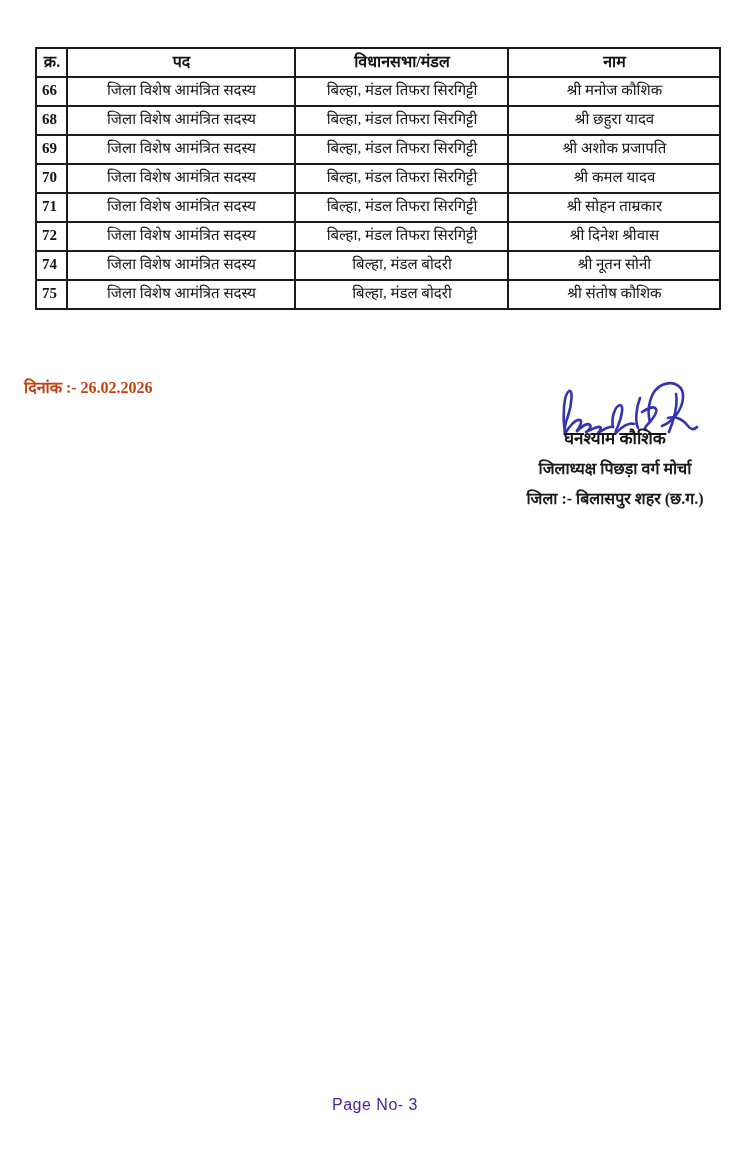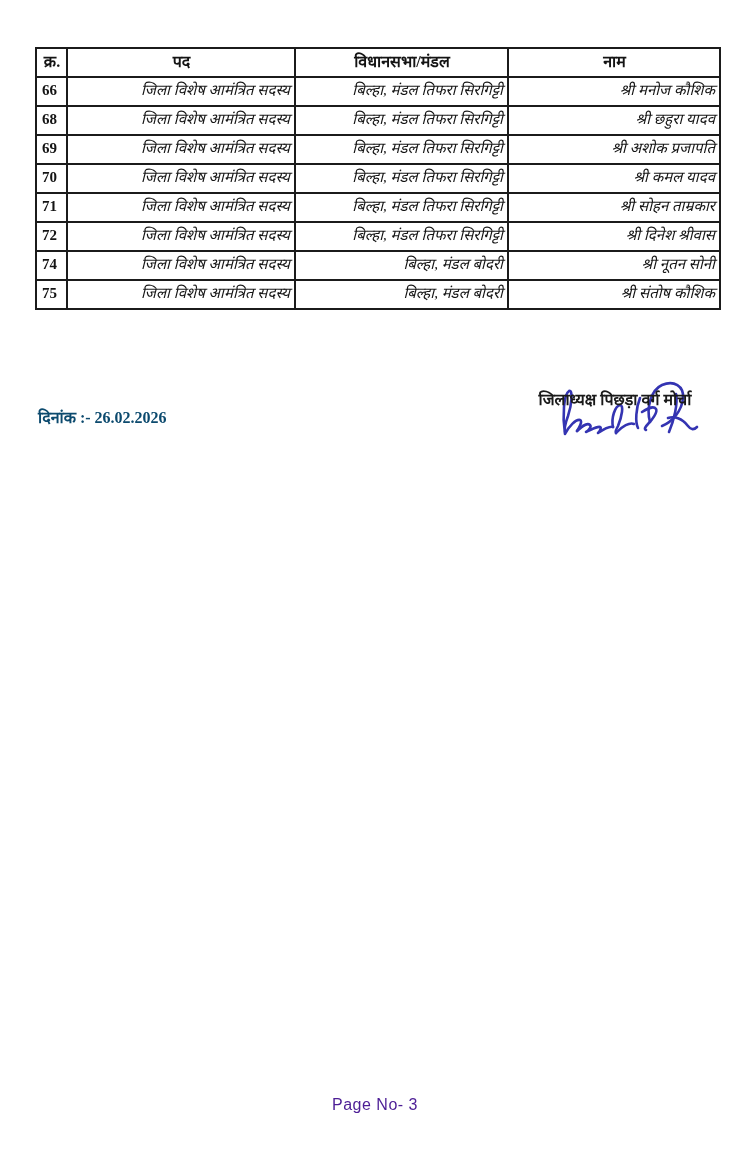--- a/index.html
+++ b/index.html
@@ -47,34 +47,32 @@
   col.c-div  { width: 213px; }
   col.c-name { width: 212px; }
   td.cell-no {
     font-weight: bold;
     text-align: left;
     font-family: "Liberation Serif", "DejaVu Serif", serif;
     padding-left: 1px;
     padding-right: 1px;
   }
   td.cell-post, td.cell-div, td.cell-name {
-    text-align: right;
+    text-align: center;
     font-weight: 500;
-    font-style: italic;
   }
 
   
   .date-line {
     position: absolute;
-    left: 38px;
+    left: 24px;
     top: 376px;
     font-size: 16px;
     font-weight: bold;
-    color: #0c4a6e;
-    margin-top: 30px;
+    color: #c2410c;
   }
 
   
   .signature-block {
     position: absolute;
     left: 508px;
     top: 380px;
     width: 214px;
     text-align: center;
   }
@@ -211,18 +209,20 @@
         <path d="M25,53 C31,47 36,45 38,47 C40,49 36,53 34,54 C39,52 45,48 48,49 C50,50 47,54 46,55 C52,51 58,48 61,49"></path>
         <path d="M61,49 C59,40 63,28 68,27 C72,27 70,38 66,48 C64,52 63,54 64,55"></path>
         <path d="M64,55 C70,48 78,44 82,46"></path>
         <path d="M88,20 C84,30 83,44 86,50"></path>
         <path d="M90,34 C96,30 102,28 104,31 C106,34 100,42 96,46 C93,49 92,51 94,52"></path>
         <path d="M98,44 C94,30 99,12 110,7 C122,2 132,8 131,20 C130,33 120,44 110,48"></path>
         <path d="M124,16 C126,26 122,42 117,54"></path>
         <path d="M116,40 C122,38 130,40 136,48 C139,52 142,52 145,49"></path>
       </g>
     </svg>
+    <div class="sig-name">घनश्याम कौशिक</div>
     <div class="sig-title">जिलाध्यक्ष पिछड़ा वर्ग मोर्चा</div>
+    <div class="sig-district">जिला :- बिलासपुर शहर (छ.ग.)</div>
   </div>
 
   <div class="footer">Page No- 3</div>
 
 </div>
 
 </body></html>

